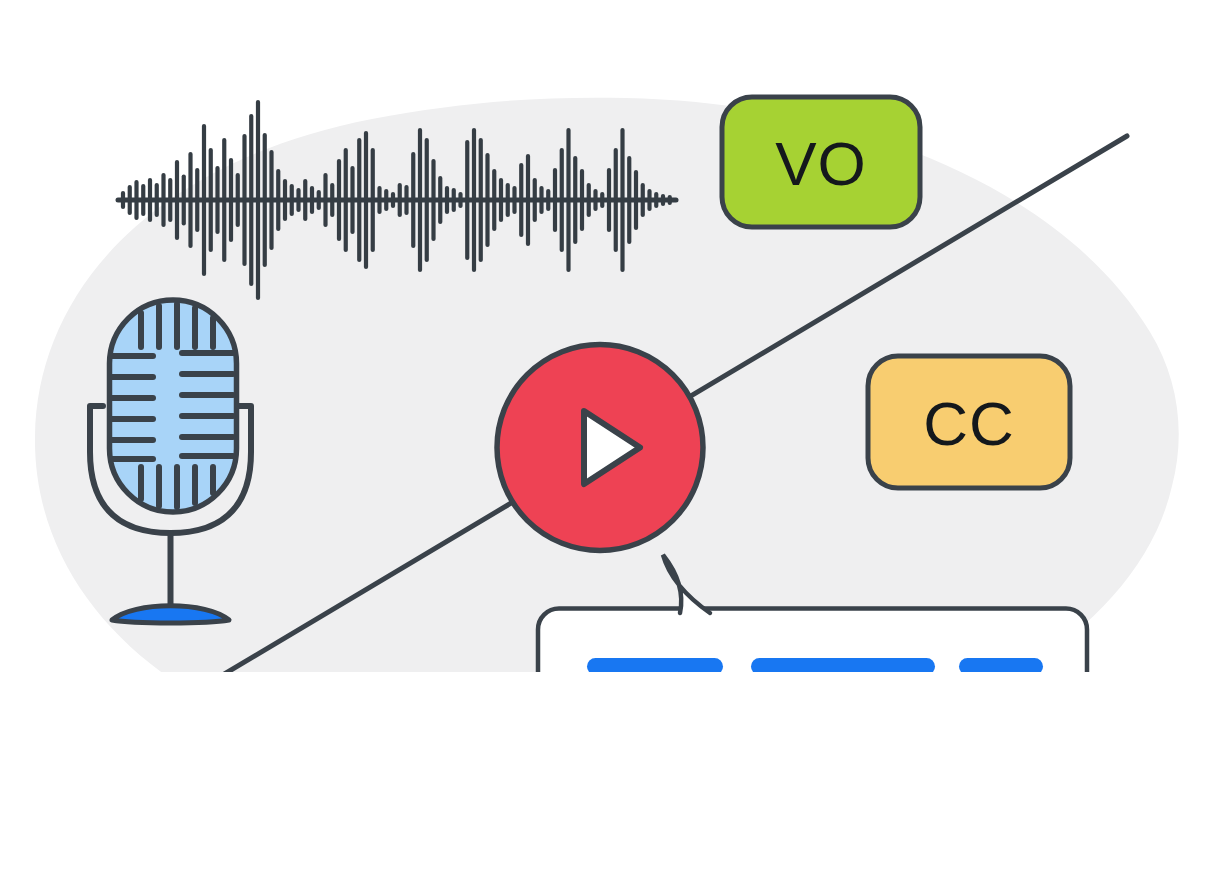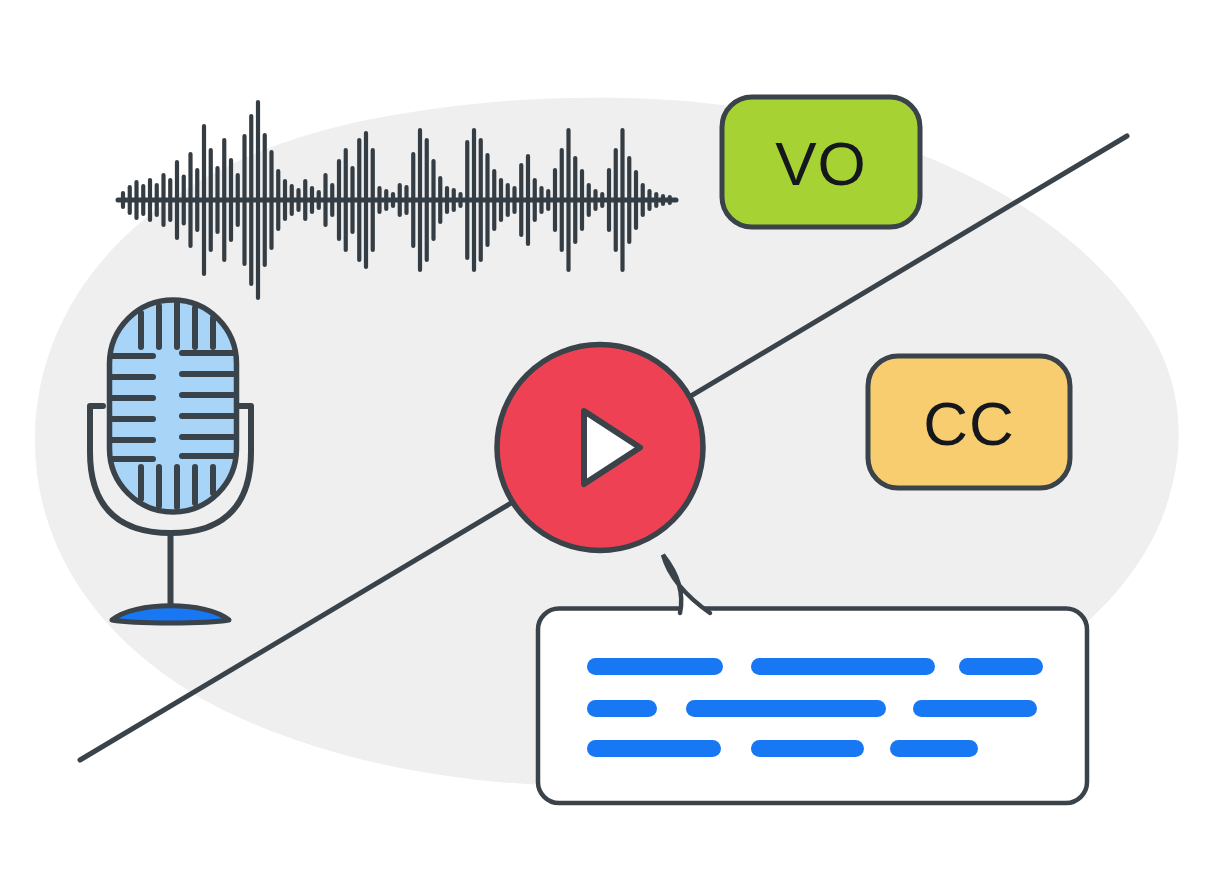--- a/index.html
+++ b/index.html
@@ -10,21 +10,21 @@
     --badge-green:#a6d233;
     --badge-yellow:#f8cd70;
     --play-red:#ee4254;
     --mic-blue-light:#a8d4f8;
     --accent-blue:#1877f2;
     --bubble-white:#ffffff;
     --badge-text:#14181c;
   }
   html,body{margin:0;padding:0;background:var(--page-background);}
   .stage{
-    width:1210px;height:890px;position:relative;overflow:hidden;
+    width:1210px;height:672px;position:relative;overflow:hidden;
     font-family:"Liberation Sans",sans-serif;
   }
   svg{display:block;}
   .ol{stroke:var(--outline);}
   .ol-nofill{stroke:var(--outline);fill:none;}
   .wf-line{stroke:var(--waveform);stroke-width:5;stroke-linecap:round;}
   .wf-bar{stroke:var(--waveform);stroke-width:4.2;stroke-linecap:round;}
   .mic-line{stroke:var(--outline);stroke-width:6;stroke-linecap:round;fill:none;}
   .caption-pill{fill:var(--accent-blue);}
   .badge-text{

